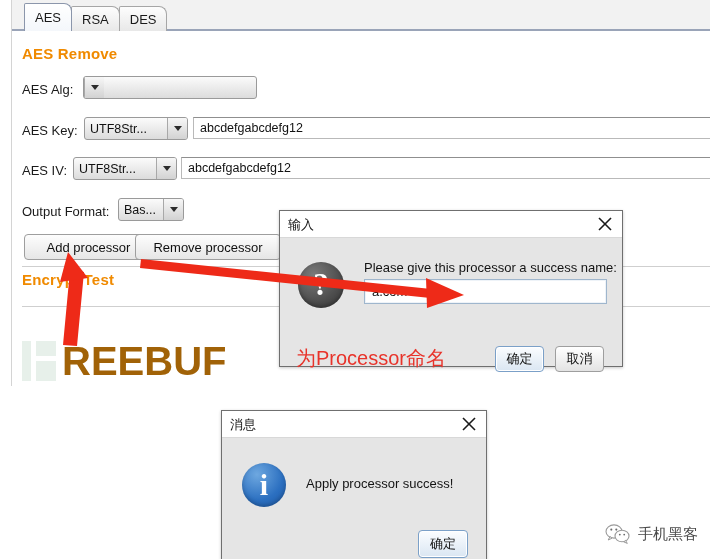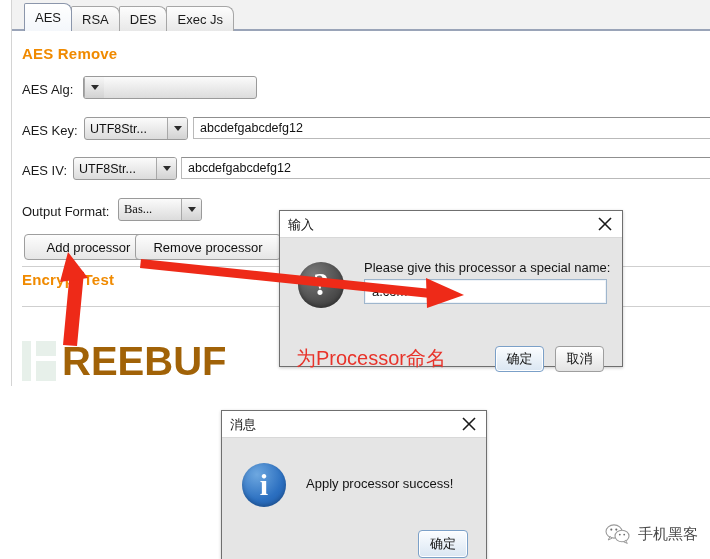--- a/index.html
+++ b/index.html
@@ -336,21 +336,20 @@
 
 <div id="app-frame">
 
   <div class="gutter"></div>
 
   <div class="tabbar">
     <div class="tabs">
       <div class="tab selected">AES</div>
       <div class="tab">RSA</div>
       <div class="tab">DES</div>
-      <div class="tab">Exec Js</div>
     </div>
   </div>
 
   <div class="panel">
 
     <div class="section-title" id="title-aes">AES Remove</div>
 
     <div class="field-label" style="left:9px; top:51px;">AES Alg:</div>
     <div class="combo" style="left:70px; top:45px; width:174px;">
       <div class="combo-arrow">
@@ -370,21 +369,21 @@
     <div class="field-label" style="left:9px; top:132px;">AES IV:</div>
     <div class="combo" style="left:60px; top:126px; width:104px;">
       <div class="combo-text">UTF8Str...</div>
       <div class="combo-arrow">
           <i></i>
         </div>
     </div>
     <div class="flatinput" style="left:168px; top:126px; width:532px;">abcdefgabcdefg12</div>
 
     <div class="field-label" style="left:9px; top:173px;">Output Format:</div>
-    <div class="combo" style="left:105px; top:167px; width:84px;font-family:Liberation Serif, serif;">
+    <div class="combo" style="left:105px; top:167px; width:66px;">
       <div class="combo-text">Bas...</div>
       <div class="combo-arrow">
           <i></i>
         </div>
     </div>
 
     <div class="pushbtn" style="left:11px; top:203px; width:129px;">Add processor</div>
     <div class="pushbtn" style="left:122px; top:203px; width:146px;">Remove processor</div>
 
     <div class="hrule" style="left:9px; top:235px; width:688px;"></div>
@@ -418,21 +417,21 @@
       <div class="dlg-close">
         <svg width="18" height="18" viewBox="0 0 18 18">
           <line x1="3" y1="3" x2="15" y2="15" stroke="#1a1a1a" stroke-width="1.6"></line>
           <line x1="15" y1="3" x2="3" y2="15" stroke="#1a1a1a" stroke-width="1.6"></line>
         </svg>
       </div>
     </div>
     <div class="dlg-body">
       <div class="q-icon" style="left:18px; top:24px;">?</div>
 
-      <div class="dlg-prompt" style="left:84px; top:22px;">Please give this processor a special name:</div>
+      <div class="dlg-prompt" style="left:84px; top:22px;">Please give this processor a success name:</div>
 
       <div class="dlg-input" style="left:84px; top:41px; width:243px; height:25px;">a.com</div>
 
       <div class="red-note" style="left:16px; top:107px;">为Processor命名</div>
 
       <div class="dlg-btn default" style="left:215px; top:108px; width:49px;">确定</div>
       <div class="dlg-btn" style="left:275px; top:108px; width:49px;">取消</div>
     </div>
   </div>
 

